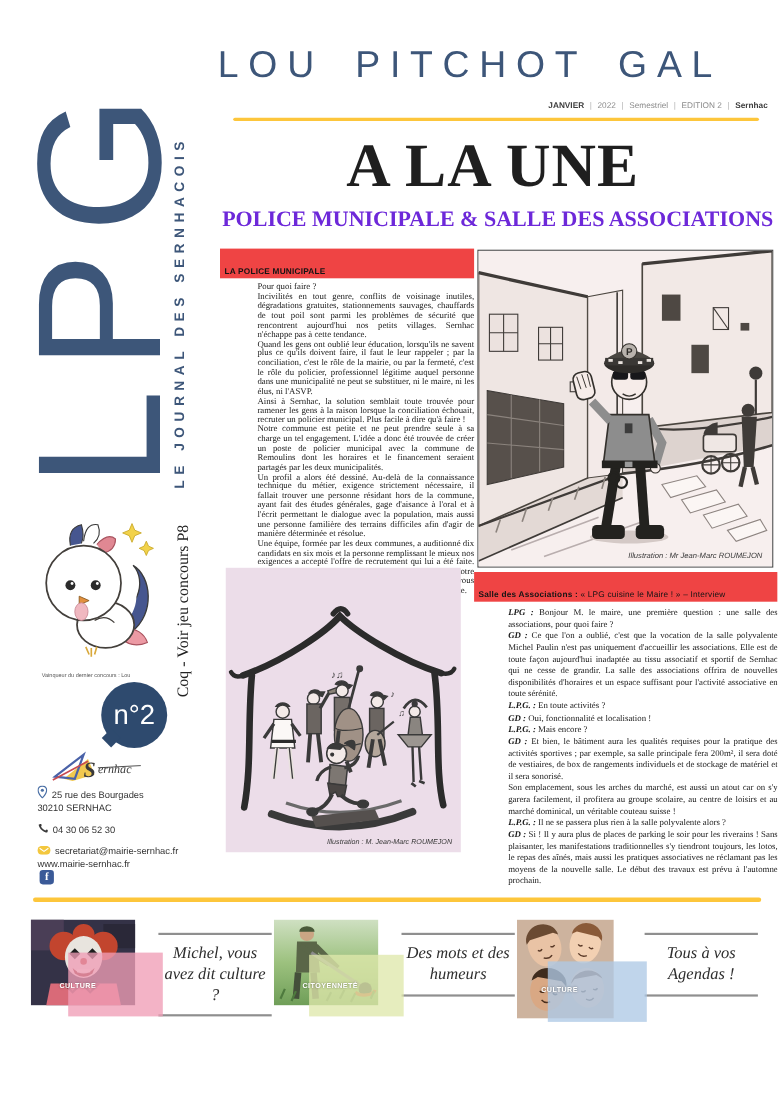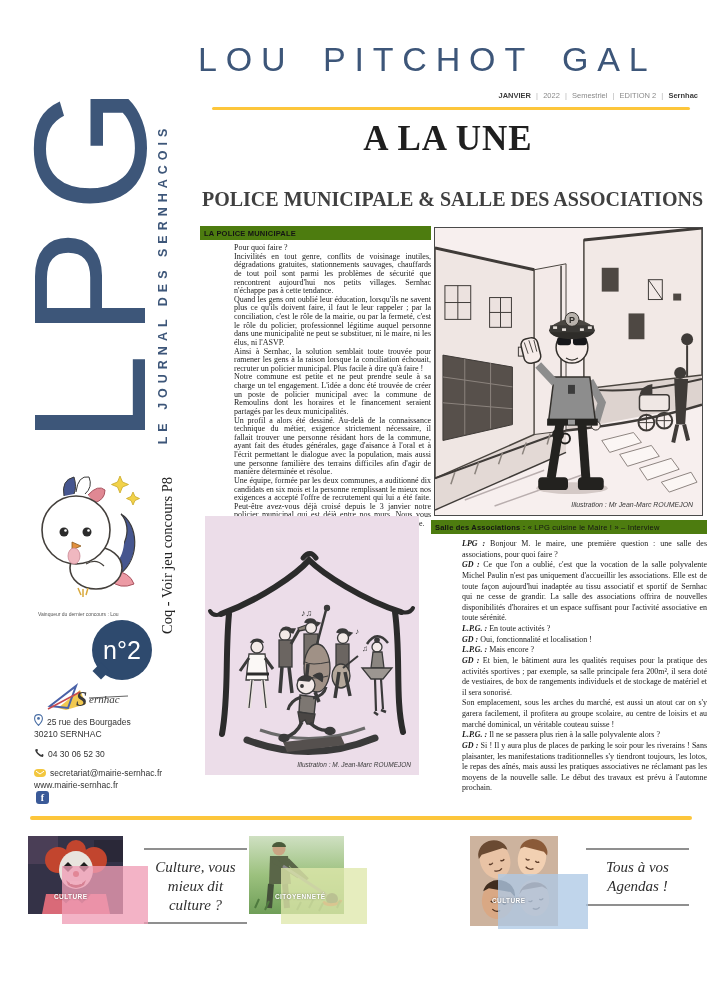--- a/index.html
+++ b/index.html
@@ -43,29 +43,29 @@
                 font-size:34px; letter-spacing:0.26em; word-spacing:0.30em; color:#3d5679; }
   .meta { position:absolute; left:198px; top:91px; width:500px; text-align:right;
           font-size:7.5px; color:#8a8a8a; }
   .meta .b { font-weight:700; color:#3c3c3c; }
   .meta .sep { margin:0 3px; color:#b5b5b5; }
   .rule { position:absolute; background:#fdc63b; border-radius:2px; }
   .rule-top { left:212px; top:107px; width:478px; height:3px; }
   .rule-bottom { left:30px; top:816px; width:662px; height:3.5px; }
 
   .kicker { position:absolute; left:198px; top:119px; width:500px; text-align:center;
-            font-family:"Liberation Serif", serif; font-weight:700; font-size:35px;
+            font-family:"Liberation Serif", serif; font-weight:700; font-size:56px;
             letter-spacing:1px; color:#1f1f1f; }
   .subhead { position:absolute; left:200px; top:188px; width:505px; text-align:center;
              font-family:"Liberation Serif", serif; font-weight:700; font-size:20px;
-             color:#404040; }
+             color:#6d28d9; }
 
   
-  .section-bar { background:#4d7c0f; color:#141414; font-size:7.5px; font-weight:700;
-                 padding:3px 4px 2px 4px; letter-spacing:0.2px; }
+  .section-bar { background:#ef4444; color:#141414; font-size:7.5px; font-weight:700;
+                 padding:16px 4px 2px 4px; letter-spacing:0.2px; }
   .section-bar .normal { font-weight:400; }
 
   .article { position:absolute; left:200px; top:226px; width:231px; }
   .article .body { margin-top:4px; font-family:"Liberation Serif", serif; font-size:8px;
                    line-height:1.08; text-align:justify; color:#1a1a1a;margin-left:34px; }
   .article p, .interview p { margin:0; }
 
   .interview { position:absolute; left:431px; top:520px; width:276px; }
   .interview .body { margin-top:5px; font-family:"Liberation Serif", serif; font-size:8px;
                      line-height:1.33; text-align:justify; color:#1a1a1a;margin-left:31px; }
@@ -372,21 +372,21 @@
           <path d="M56,26 l5,5 -5,5 -5,-5 z" fill="#1d1d1d"></path>
           <circle cx="48" cy="38" r="3" fill="#b03226"></circle>
           <path d="M38,44 q10,10 20,0 l-2,5 q-8,6 -16,0 z" fill="#7a1f1a"></path>
           <rect x="42" y="45" width="12" height="3" fill="#f2efe9"></rect>
           <path d="M18,58 h60 l4,20 h-68 z" fill="#d96a78"></path>
           <path d="M30,58 l8,8 8,-8 8,8 8,-8" stroke="#8a3a48" stroke-width="2" fill="none"></path>
         </svg>
         <div class="overlay"></div>
         <div class="tag">CULTURE</div>
       </div>
-      <div class="caption">Culture, vous mieux dit culture ?</div>
+      <div class="caption">Michel, vous avez dit culture ?</div>
     </div>
 
     <div class="teaser t2">
       <div class="photo-wrap">
         <svg class="photo" width="95" height="78" viewBox="0 0 95 78">
           <defs>
             <linearGradient id="grass" x1="0" y1="0" x2="0" y2="1">
               <stop offset="0" stop-color="#cfe0c2"></stop>
               <stop offset="0.5" stop-color="#9cc17e"></stop>
               <stop offset="1" stop-color="#6f9e58"></stop>
@@ -399,20 +399,21 @@
           <path d="M24,24 L50,40 M38,24 L58,44" stroke="#5a6648" stroke-width="5"></path>
           <line x1="34" y1="30" x2="82" y2="62" stroke="#8a8a8a" stroke-width="3"></line>
           <circle cx="83" cy="63" r="6" fill="#3a3a3a"></circle>
           <path d="M74,66 a10 6 0 0 0 18,-2" fill="none" stroke="#c24a2e" stroke-width="3"></path>
           <path d="M22,48 l-2,24 M36,48 l2,24" stroke="#44503a" stroke-width="6"></path>
           <path d="M6,72 l4,-9 M16,74 l4,-9 M48,74 l4,-8 M60,72 l4,-8 M70,75 l4,-8 M88,72 l3,-7" stroke="#4e7a3e" stroke-width="2"></path>
         </svg>
         <div class="overlay"></div>
         <div class="tag">CITOYENNETÉ</div>
       </div>
+      <div class="caption">Des mots et des humeurs</div>
     </div>
 
     <div class="teaser t3">
       <div class="photo-wrap">
         <svg class="photo" width="88" height="90" viewBox="0 0 88 90">
           <rect width="88" height="90" fill="#cdb39e"></rect>
           <g transform="rotate(-18 25 24)">
             <ellipse cx="25" cy="24" rx="15" ry="19" fill="#e9c3a5"></ellipse>
             <path d="M10,18 a15 14 0 0 1 30,0 l-4,-3 -22,0 z" fill="#6a4a32"></path>
             <path d="M18,26 q2,2 4,0 M30,26 q2,2 4,0 M21,34 q4,3 8,0" stroke="#5a3a28" stroke-width="1.3" fill="none"></path>

